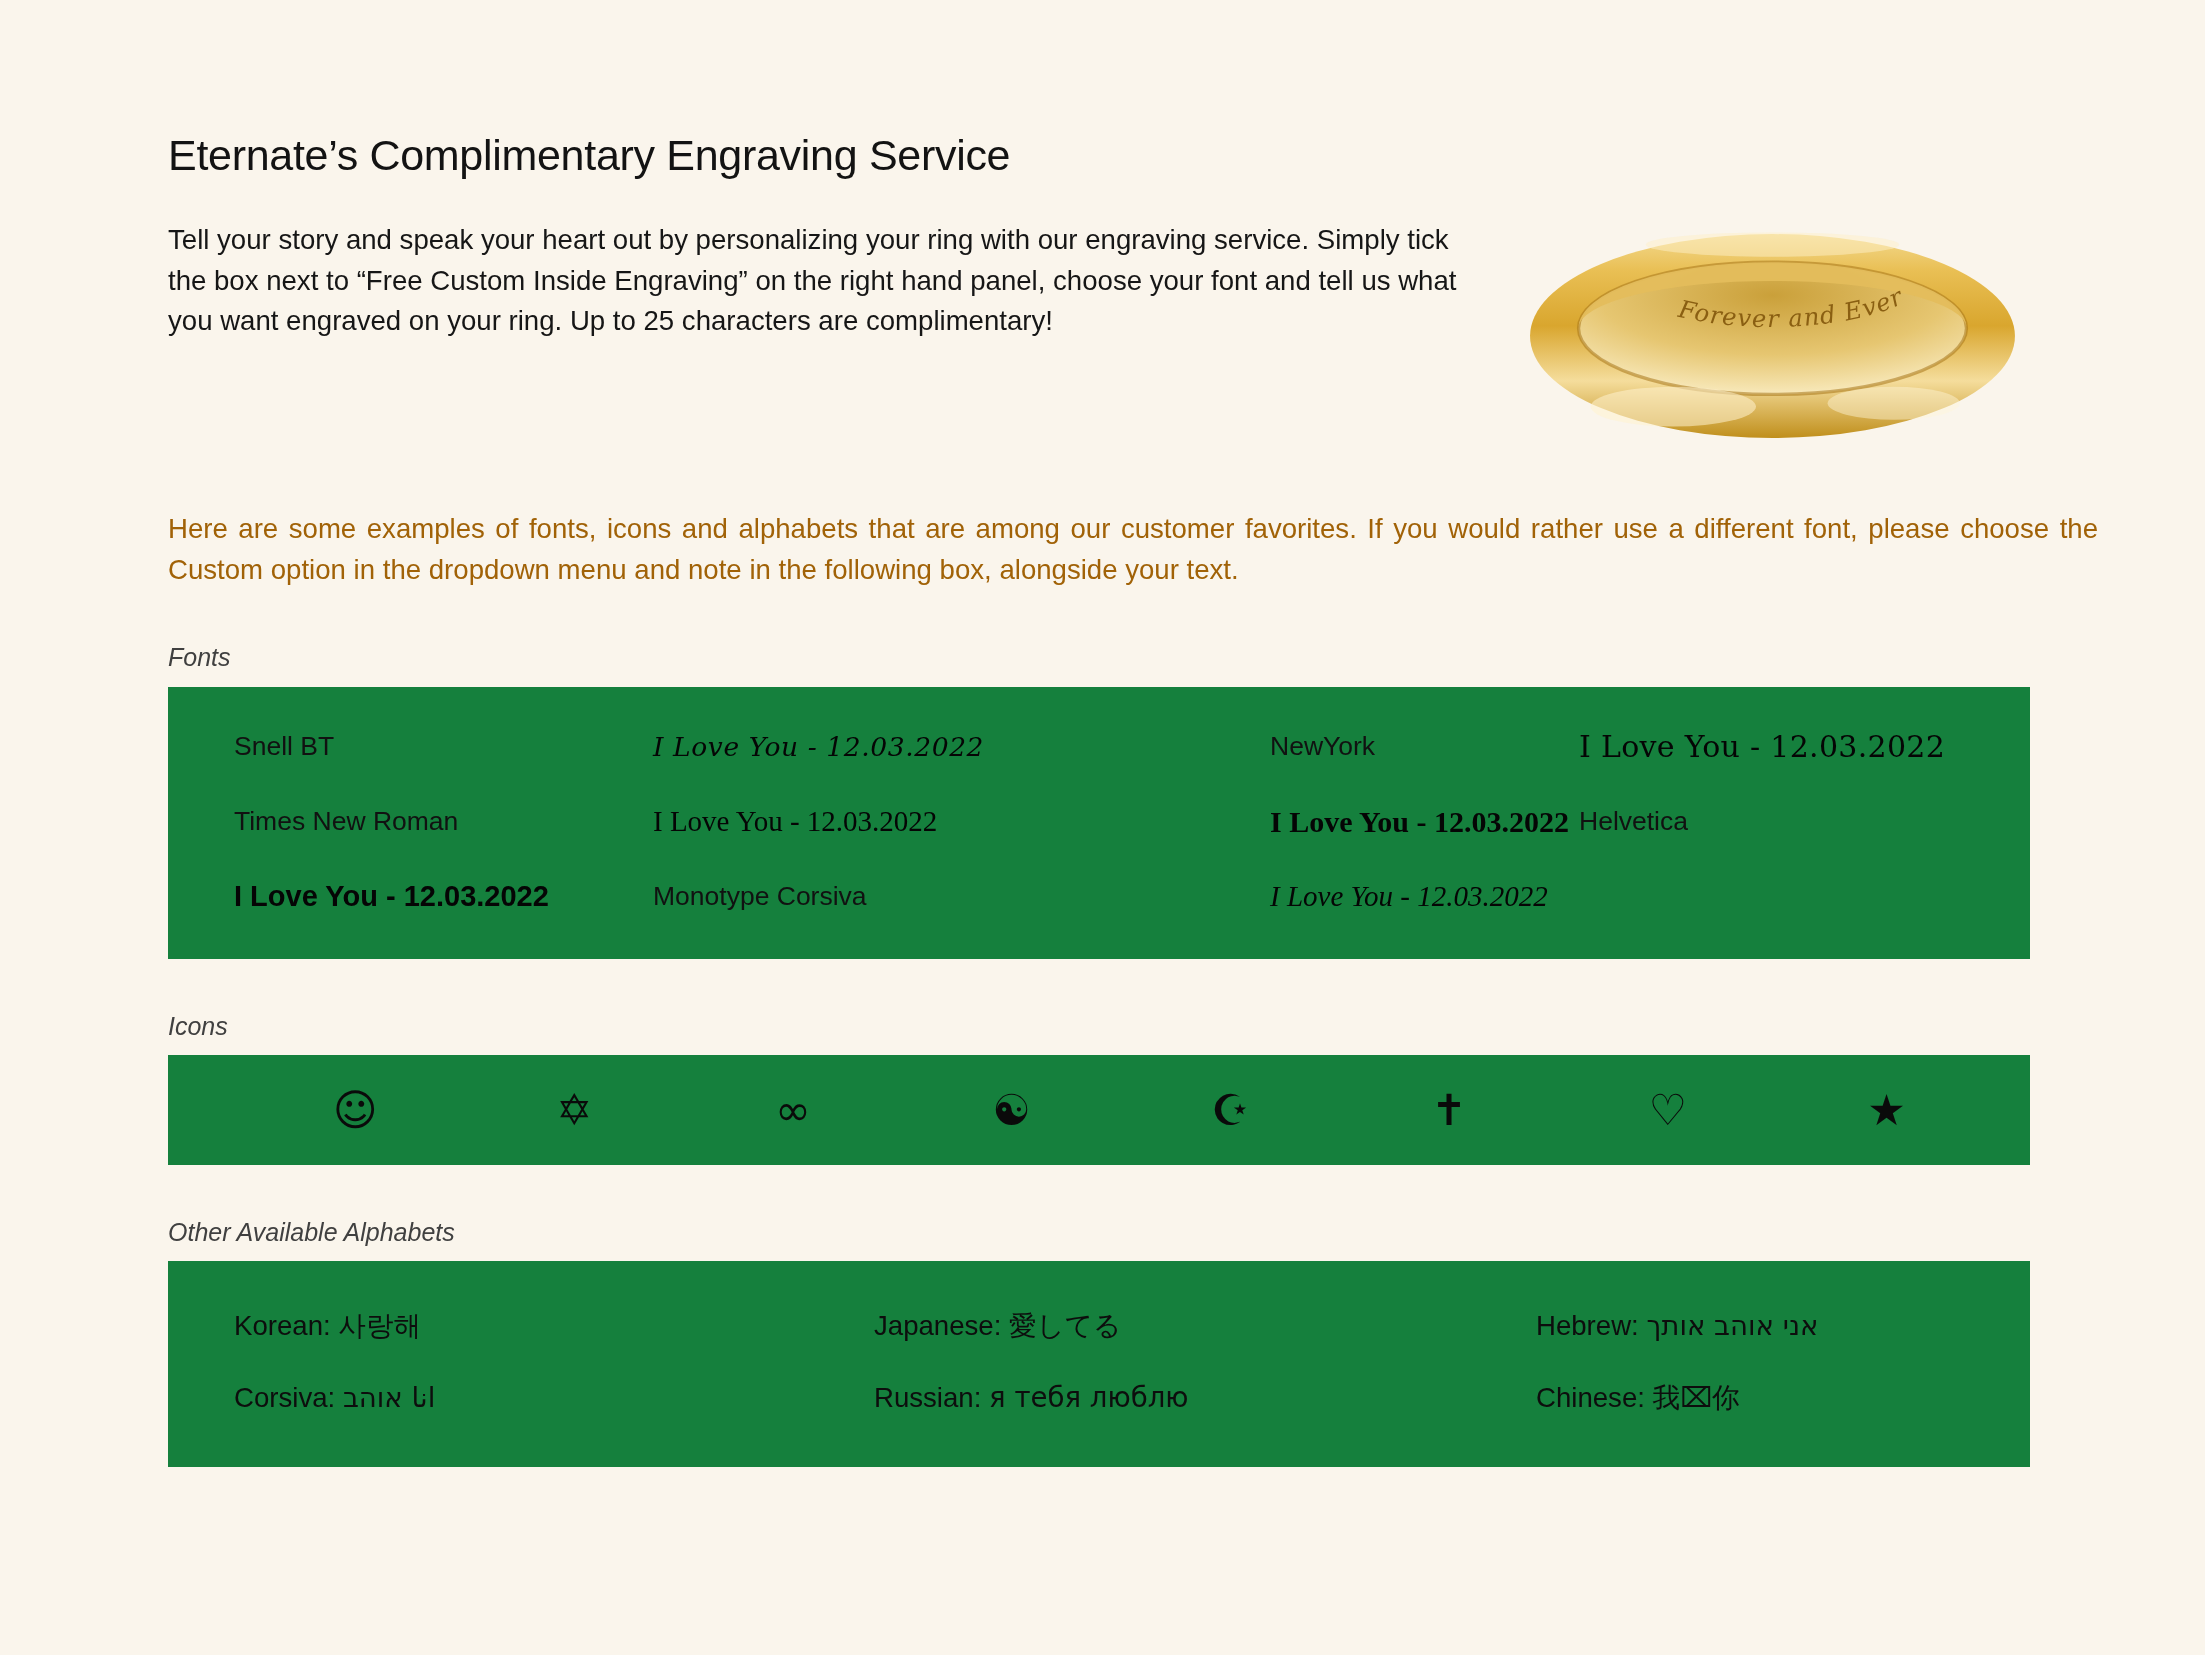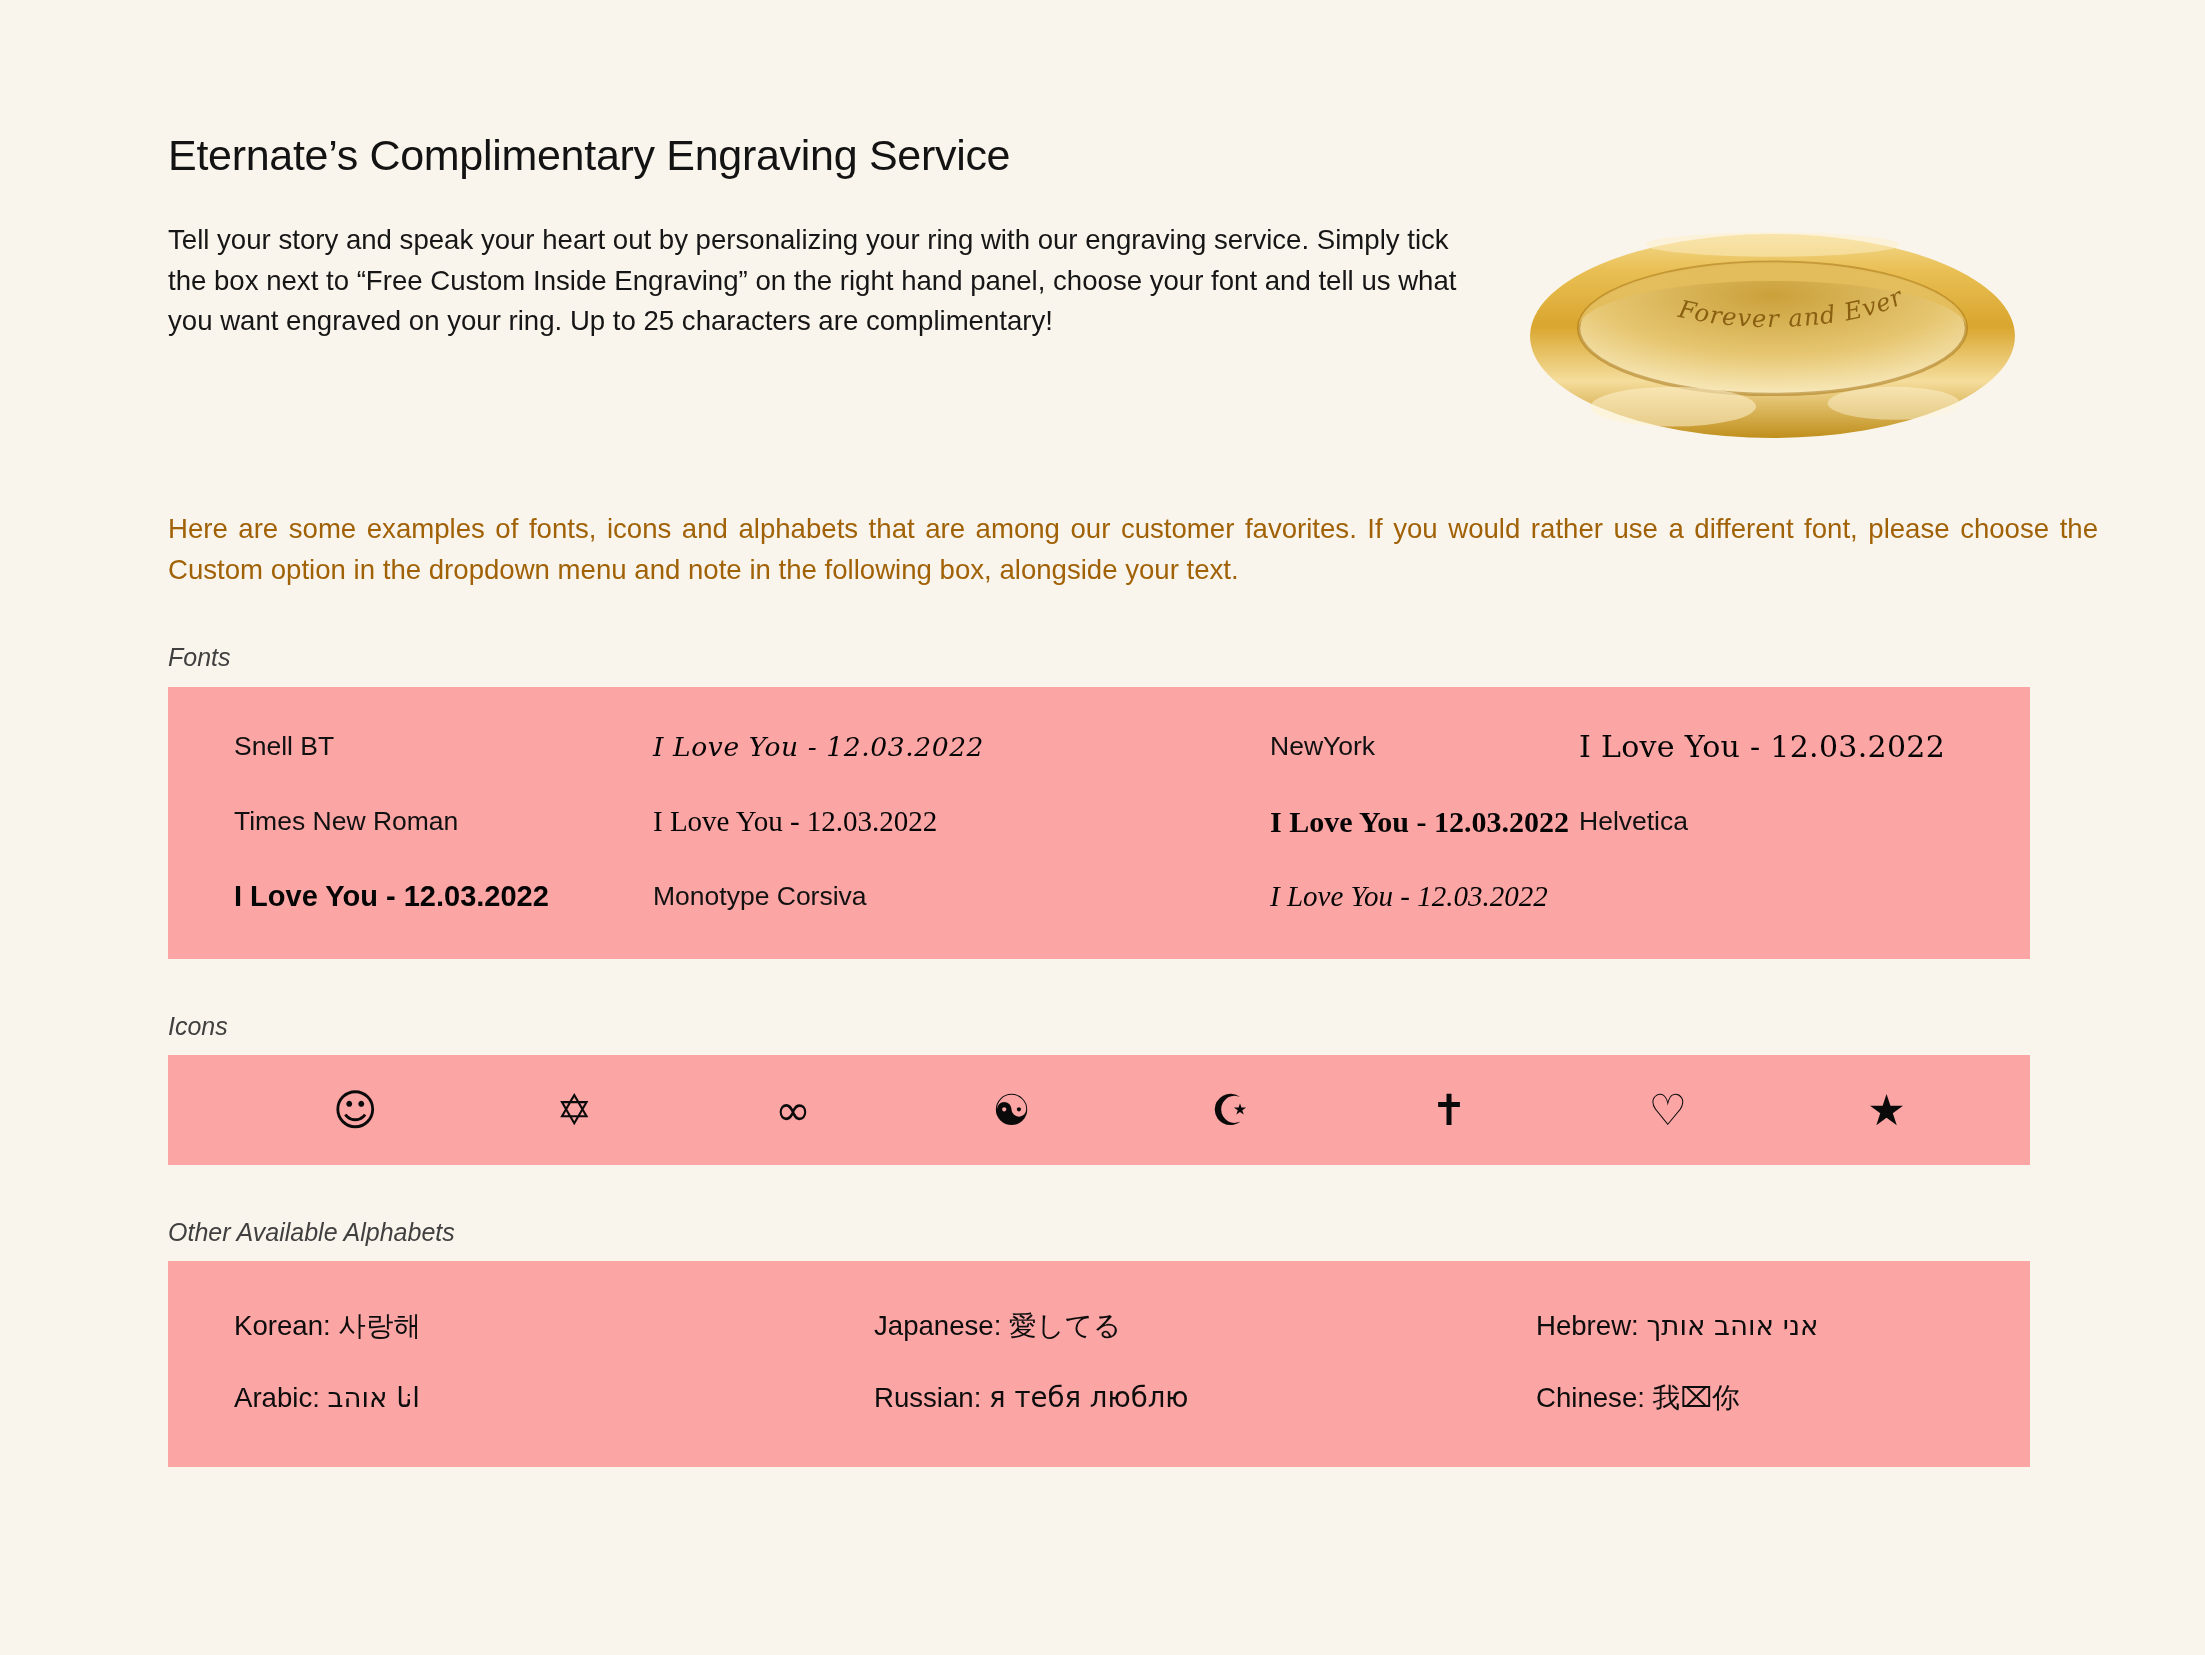--- a/index.html
+++ b/index.html
@@ -70,21 +70,21 @@
   
   .section-label {
     font-size: 25px;
     margin: 53px 0 14.3px 0;
     color: #404040;
     font-style: italic;
   }
 
   
   .panel {
-    background: #fca5a5;
+    background: #15803d;
     width: 1862px;
     box-sizing: border-box;
   }
 
   
   .fonts-panel {
     padding: 22px 0 25px 0;
   }
   .fonts-grid {
     display: grid;
@@ -248,21 +248,21 @@
         <div class="alpha-cell">
           <span class="lang">Japanese:</span>
           <span class="word">愛してる</span>
         </div>
         <div class="alpha-cell">
           <span class="lang">Hebrew:</span>
           <span class="word rtl">אני אוהב אותך</span>
         </div>
 
         <div class="alpha-cell">
-          <span class="lang">Arabic:</span>
+          <span class="lang">Corsiva:</span>
           <span class="word rtl">انا אוהב</span>
         </div>
         <div class="alpha-cell">
           <span class="lang">Russian:</span>
           <span class="word">я тебя люблю</span>
         </div>
         <div class="alpha-cell">
           <span class="lang">Chinese:</span>
           <span class="word">我⌧你</span>
         </div>

